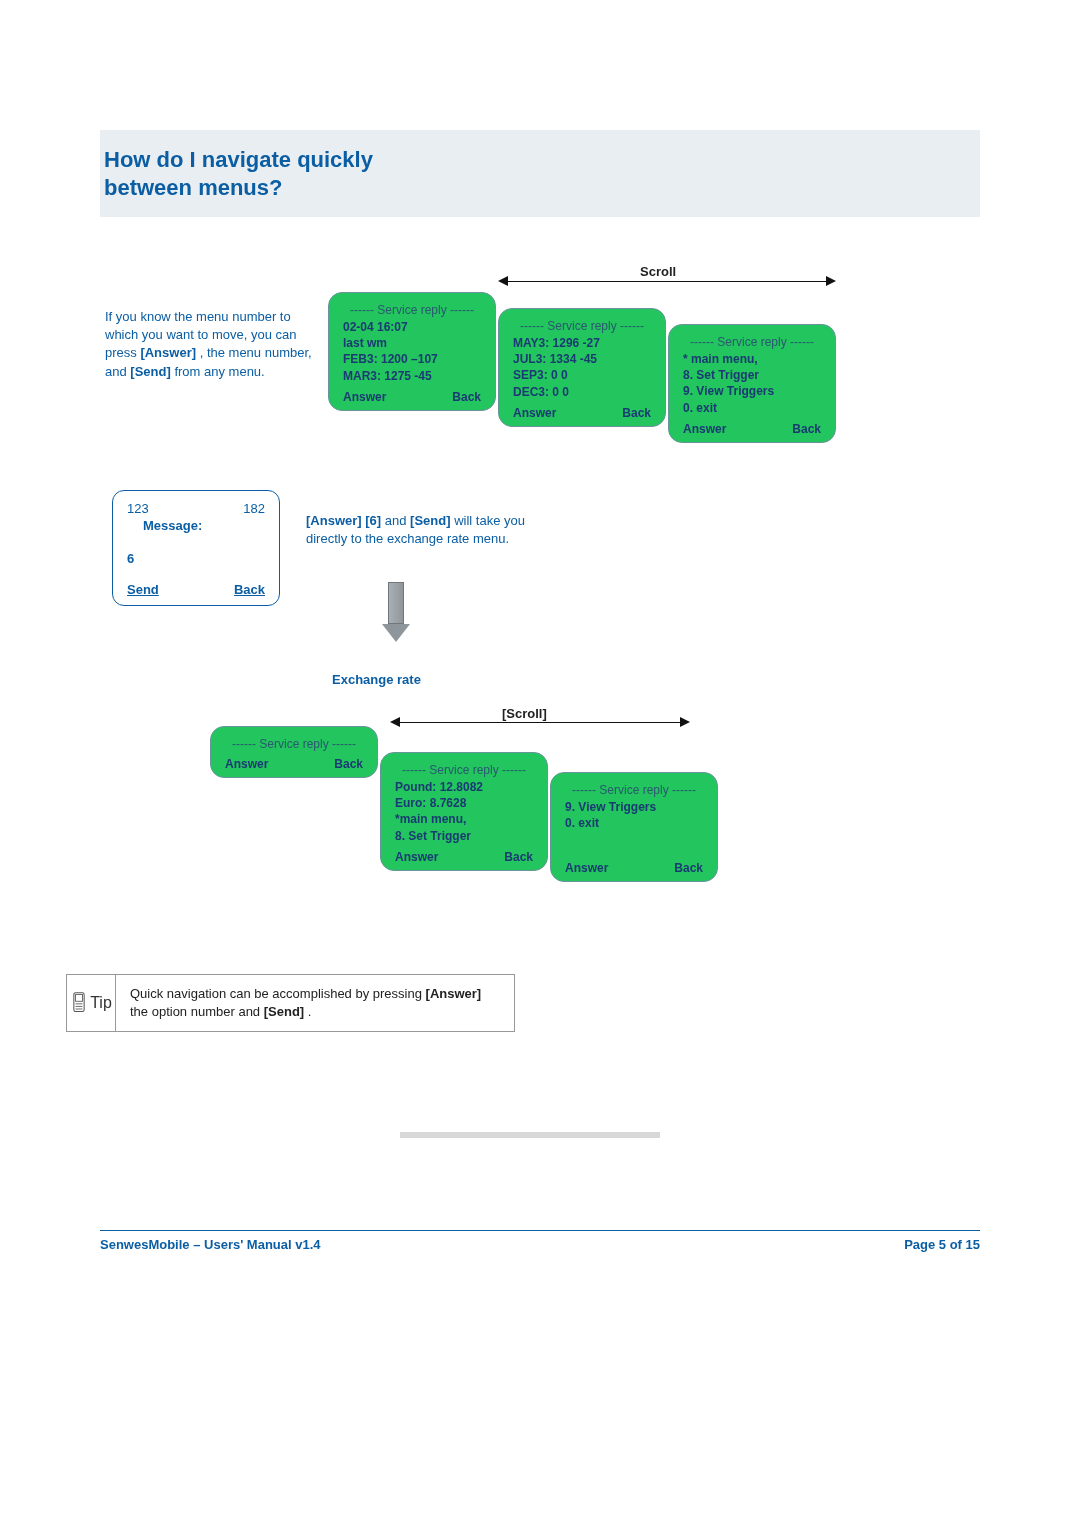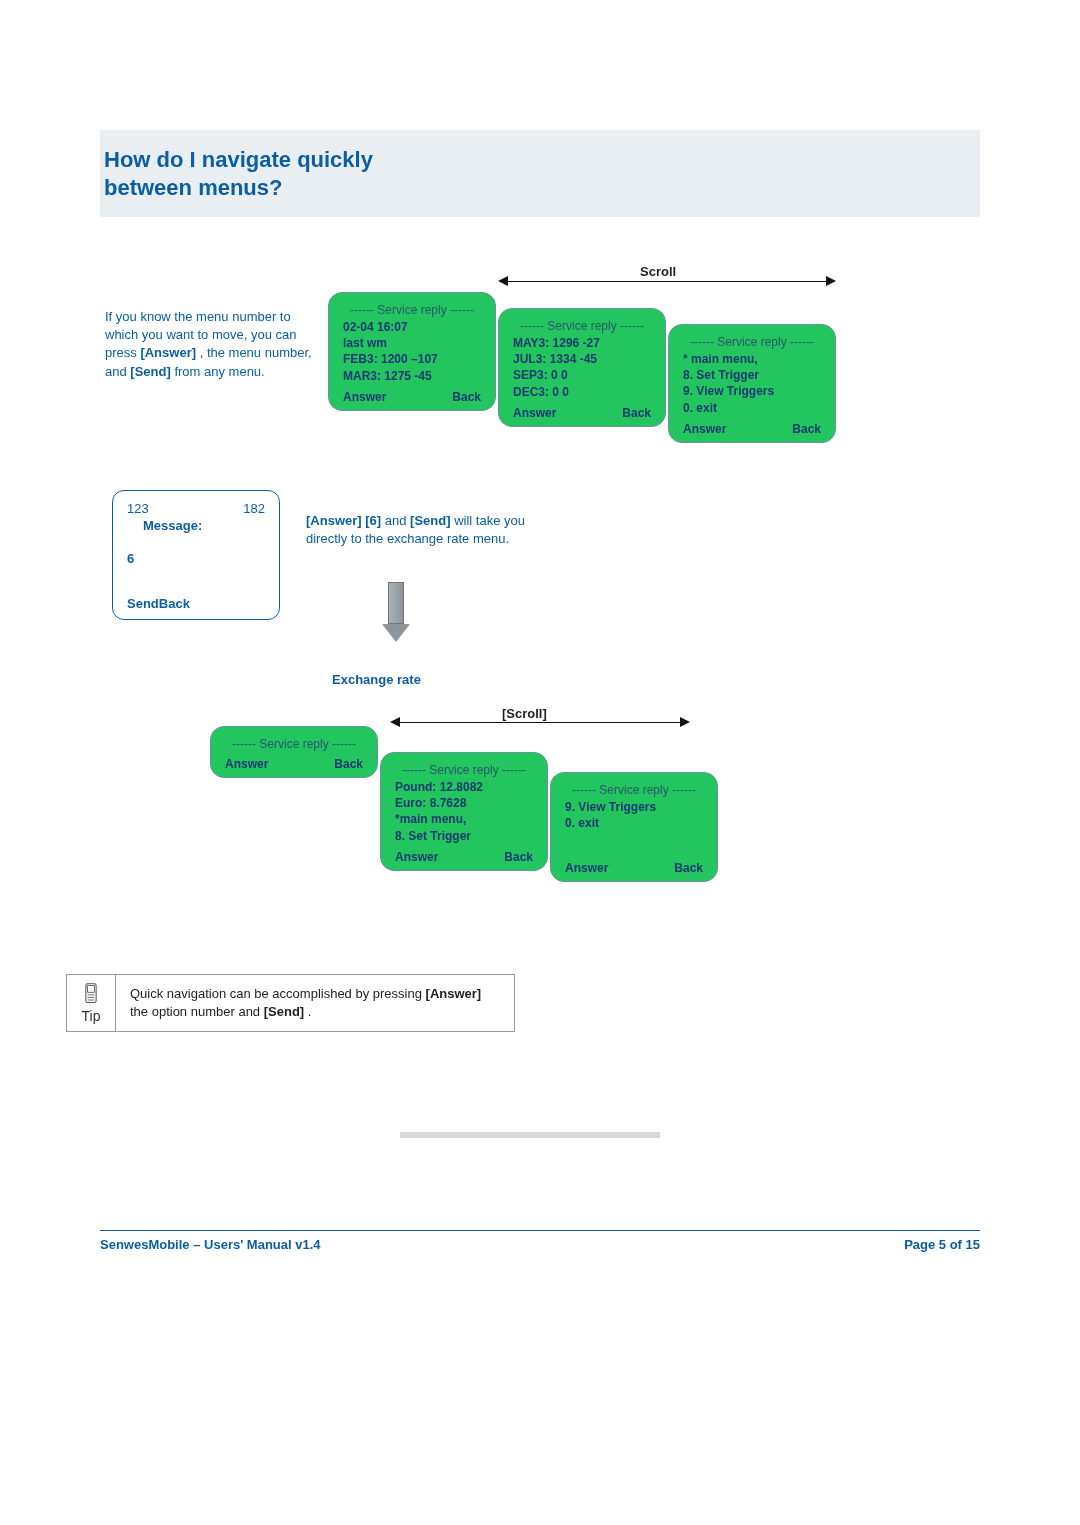--- a/index.html
+++ b/index.html
@@ -75,22 +75,24 @@
     border: 1px solid #0b5ea3;
     border-radius: 12px;
     box-sizing: border-box;
     padding: 10px 14px 8px 14px;
     color: #0b5ea3;
     font-size: 13px;
   }
   .compose .toprow { display: flex; justify-content: space-between; gap: 44px; }
   .compose .softkeys {
     display: flex;
-    font-weight: bold;
-    margin-top: 30px;
+    justify-content: space-between;
+    font-weight: bold;
+    margin-top: 16px;
+    text-decoration: underline;
   }
 
   .mid-text {
     position: absolute;
     left: 300px;
     top: 512px;
     width: 220px;
     color: #0b5ea3;
     line-height: 1.4;
     margin-left: 6px;
@@ -125,24 +127,24 @@
     left: 66px;
     top: 974px;
     display: flex;
     align-items: stretch;
   }
   .tip-icon {
     width: 44px;
     border: 1px solid #999;
     border-right: none;
     display: flex;
-    flex-direction: column;
+    flex-direction: row;
     align-items: center;
     justify-content: center;
-    font-size: 14px;
+    font-size: 16px;
     color: #333;
     gap: 2px;
     padding: 4px 2px;
   }
   .tip-icon svg { width: 18px; height: 24px; }
   .tip-text {
     border: 1px solid #999;
     padding: 10px 14px;
     width: 370px;
     line-height: 1.4;

